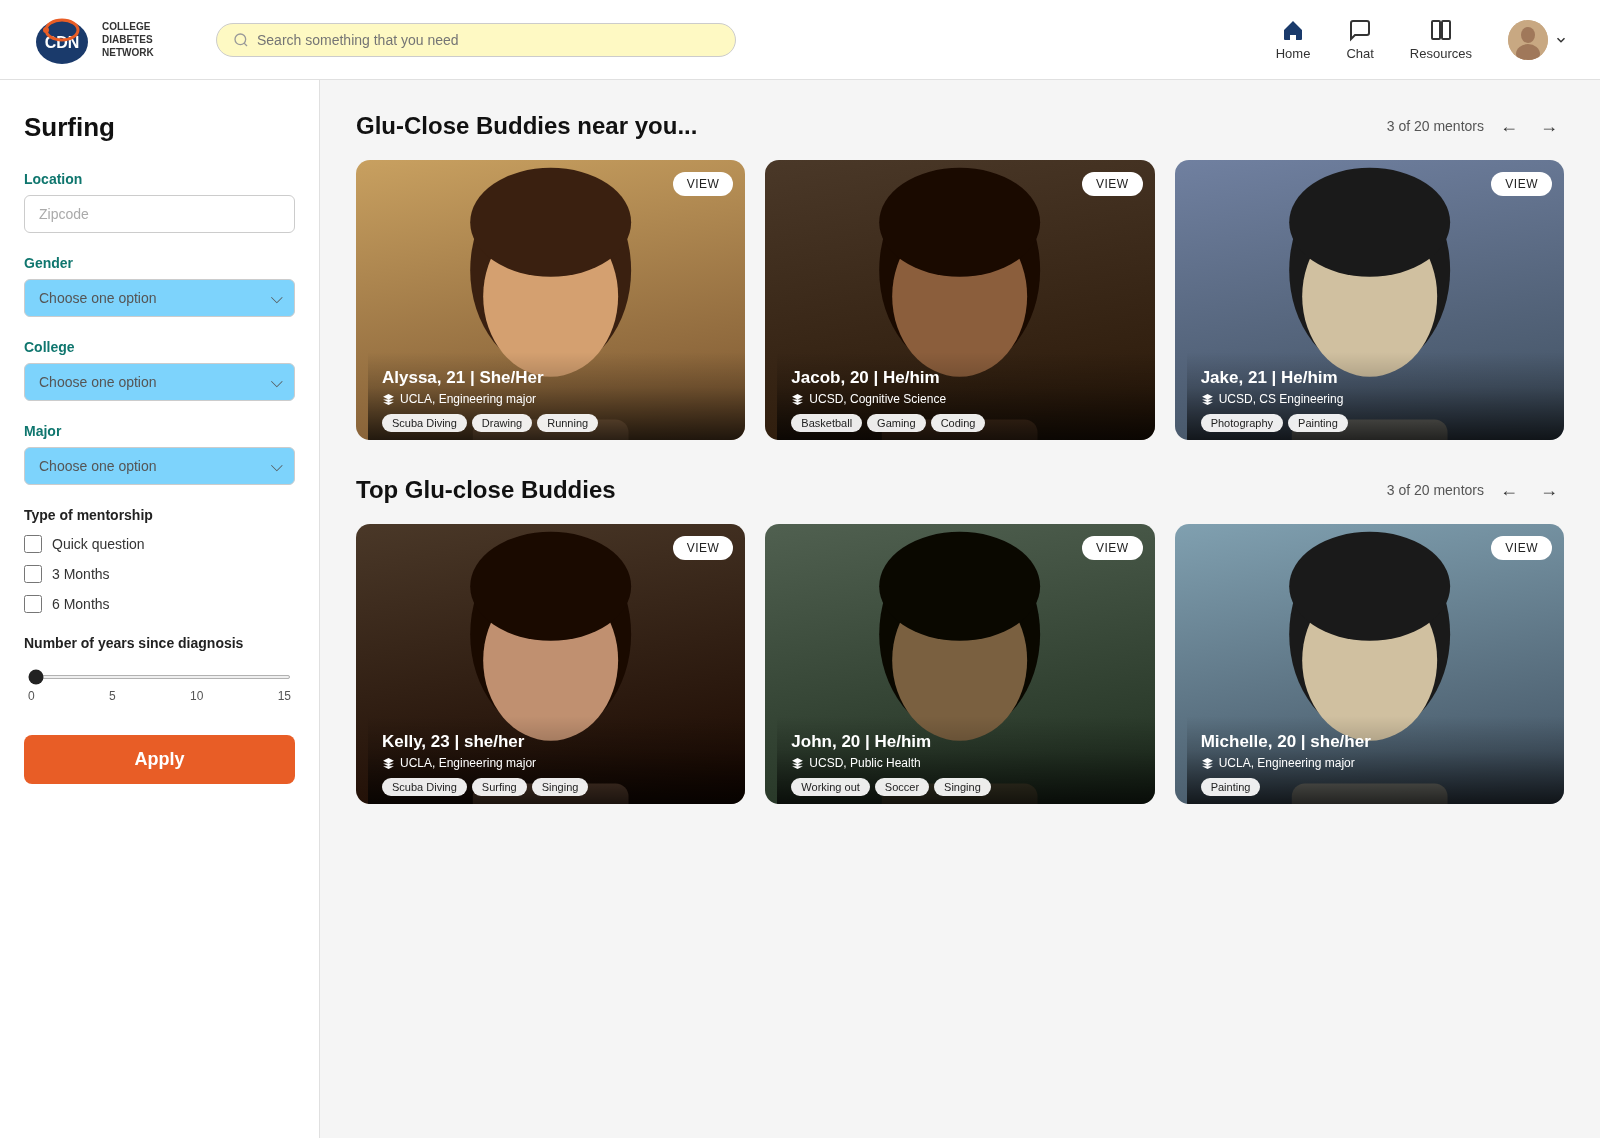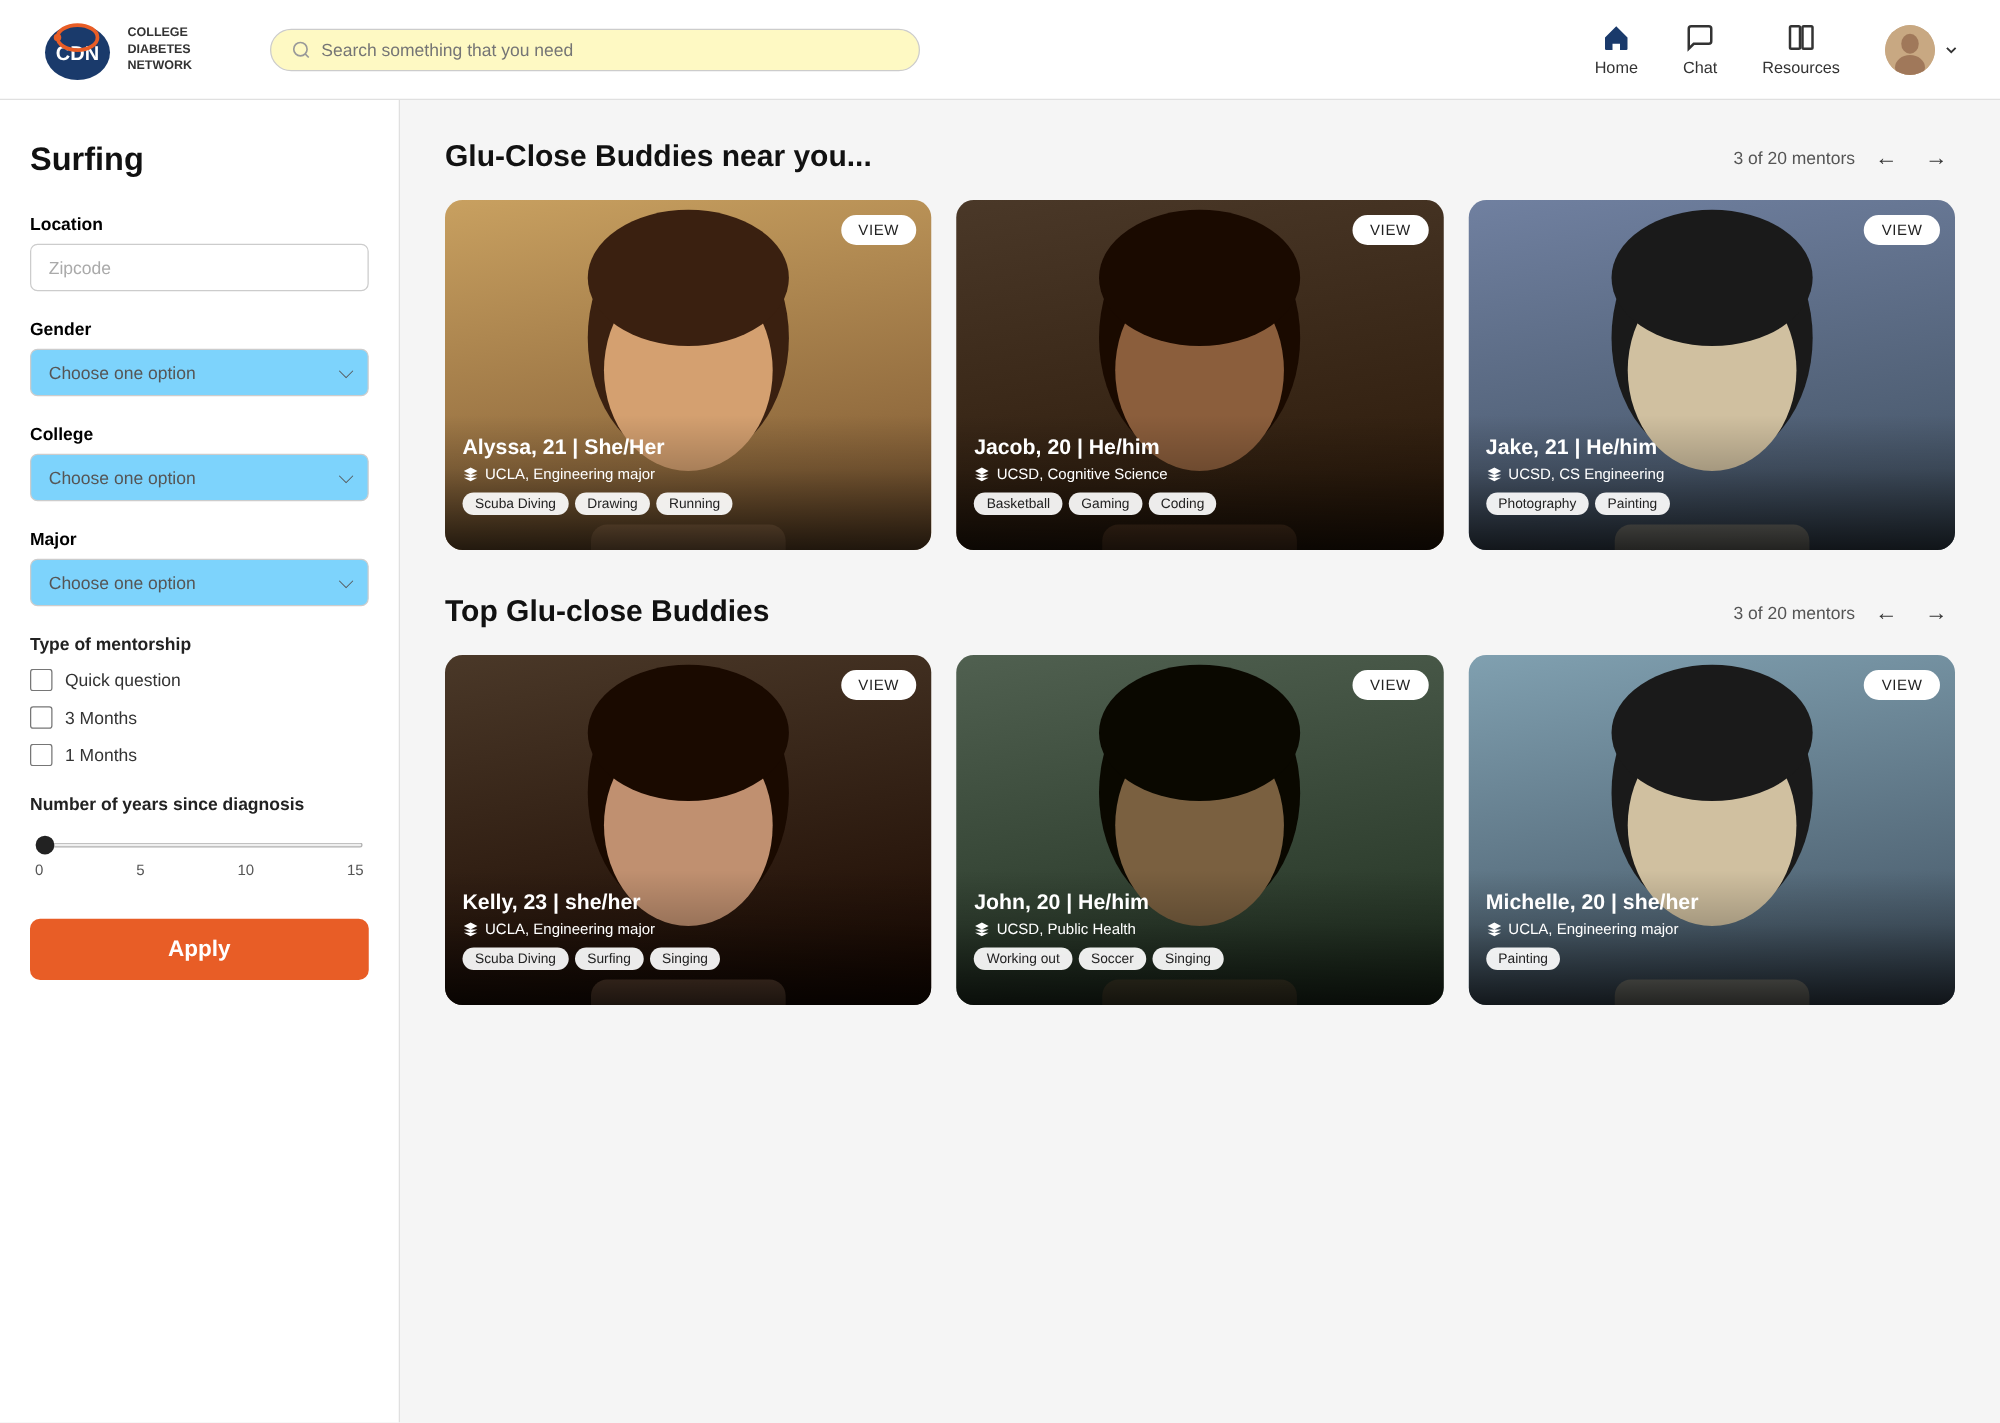--- a/index.html
+++ b/index.html
@@ -108,21 +108,21 @@
       font-weight: 700;
       color: #111;
       margin-bottom: 28px;
     }
     .filter-section {
       margin-bottom: 22px;
     }
     .filter-label {
       font-size: 14px;
       font-weight: 600;
-      color: #000000;
+      color: #0f766e;
       margin-bottom: 8px;
     }
     .select-wrapper {
       position: relative;
     }
     .select-wrapper select {
       width: 100%;
       padding: 10px 14px;
       border: 1.5px solid #ccc;
       border-radius: 6px;
@@ -276,23 +276,23 @@
       padding: 5px 14px;
       font-size: 12px;
       font-weight: 400;
       cursor: pointer;
       z-index: 10;
       letter-spacing: 0.5px;
     }
     .card-overlay {
       position: absolute;
       bottom: 0;
-      left: 0;
+      left: 12px;
       right: 0;
-      padding: 16px 14px 28px;
+      padding: 16px 14px 8px;
       background: linear-gradient(to top, rgba(0,0,0,0.75) 0%, rgba(0,0,0,0.2) 60%, transparent 100%);
       color: #fff;
     }
     .card-name {
       font-size: 17px;
       font-weight: 700;
       margin-bottom: 4px;
     }
     .card-school {
       font-size: 12px;
@@ -431,21 +431,21 @@
       <label class="checkbox-item">
         <input type="checkbox" style="">
         <span>Quick question</span>
       </label>
       <label class="checkbox-item">
         <input type="checkbox" style="">
         <span>3 Months</span>
       </label>
       <label class="checkbox-item">
         <input type="checkbox" style="">
-        <span>1 Months</span>
+        <span>6 Months</span>
       </label>
     </div>
 
     
     <div class="diagnosis-section">
       <div class="diagnosis-title">Number of years since diagnosis</div>
       <div class="slider-wrapper">
         <input type="range" min="0" max="15" value="0" style="">
         <div class="slider-labels">
           <span>0</span>

